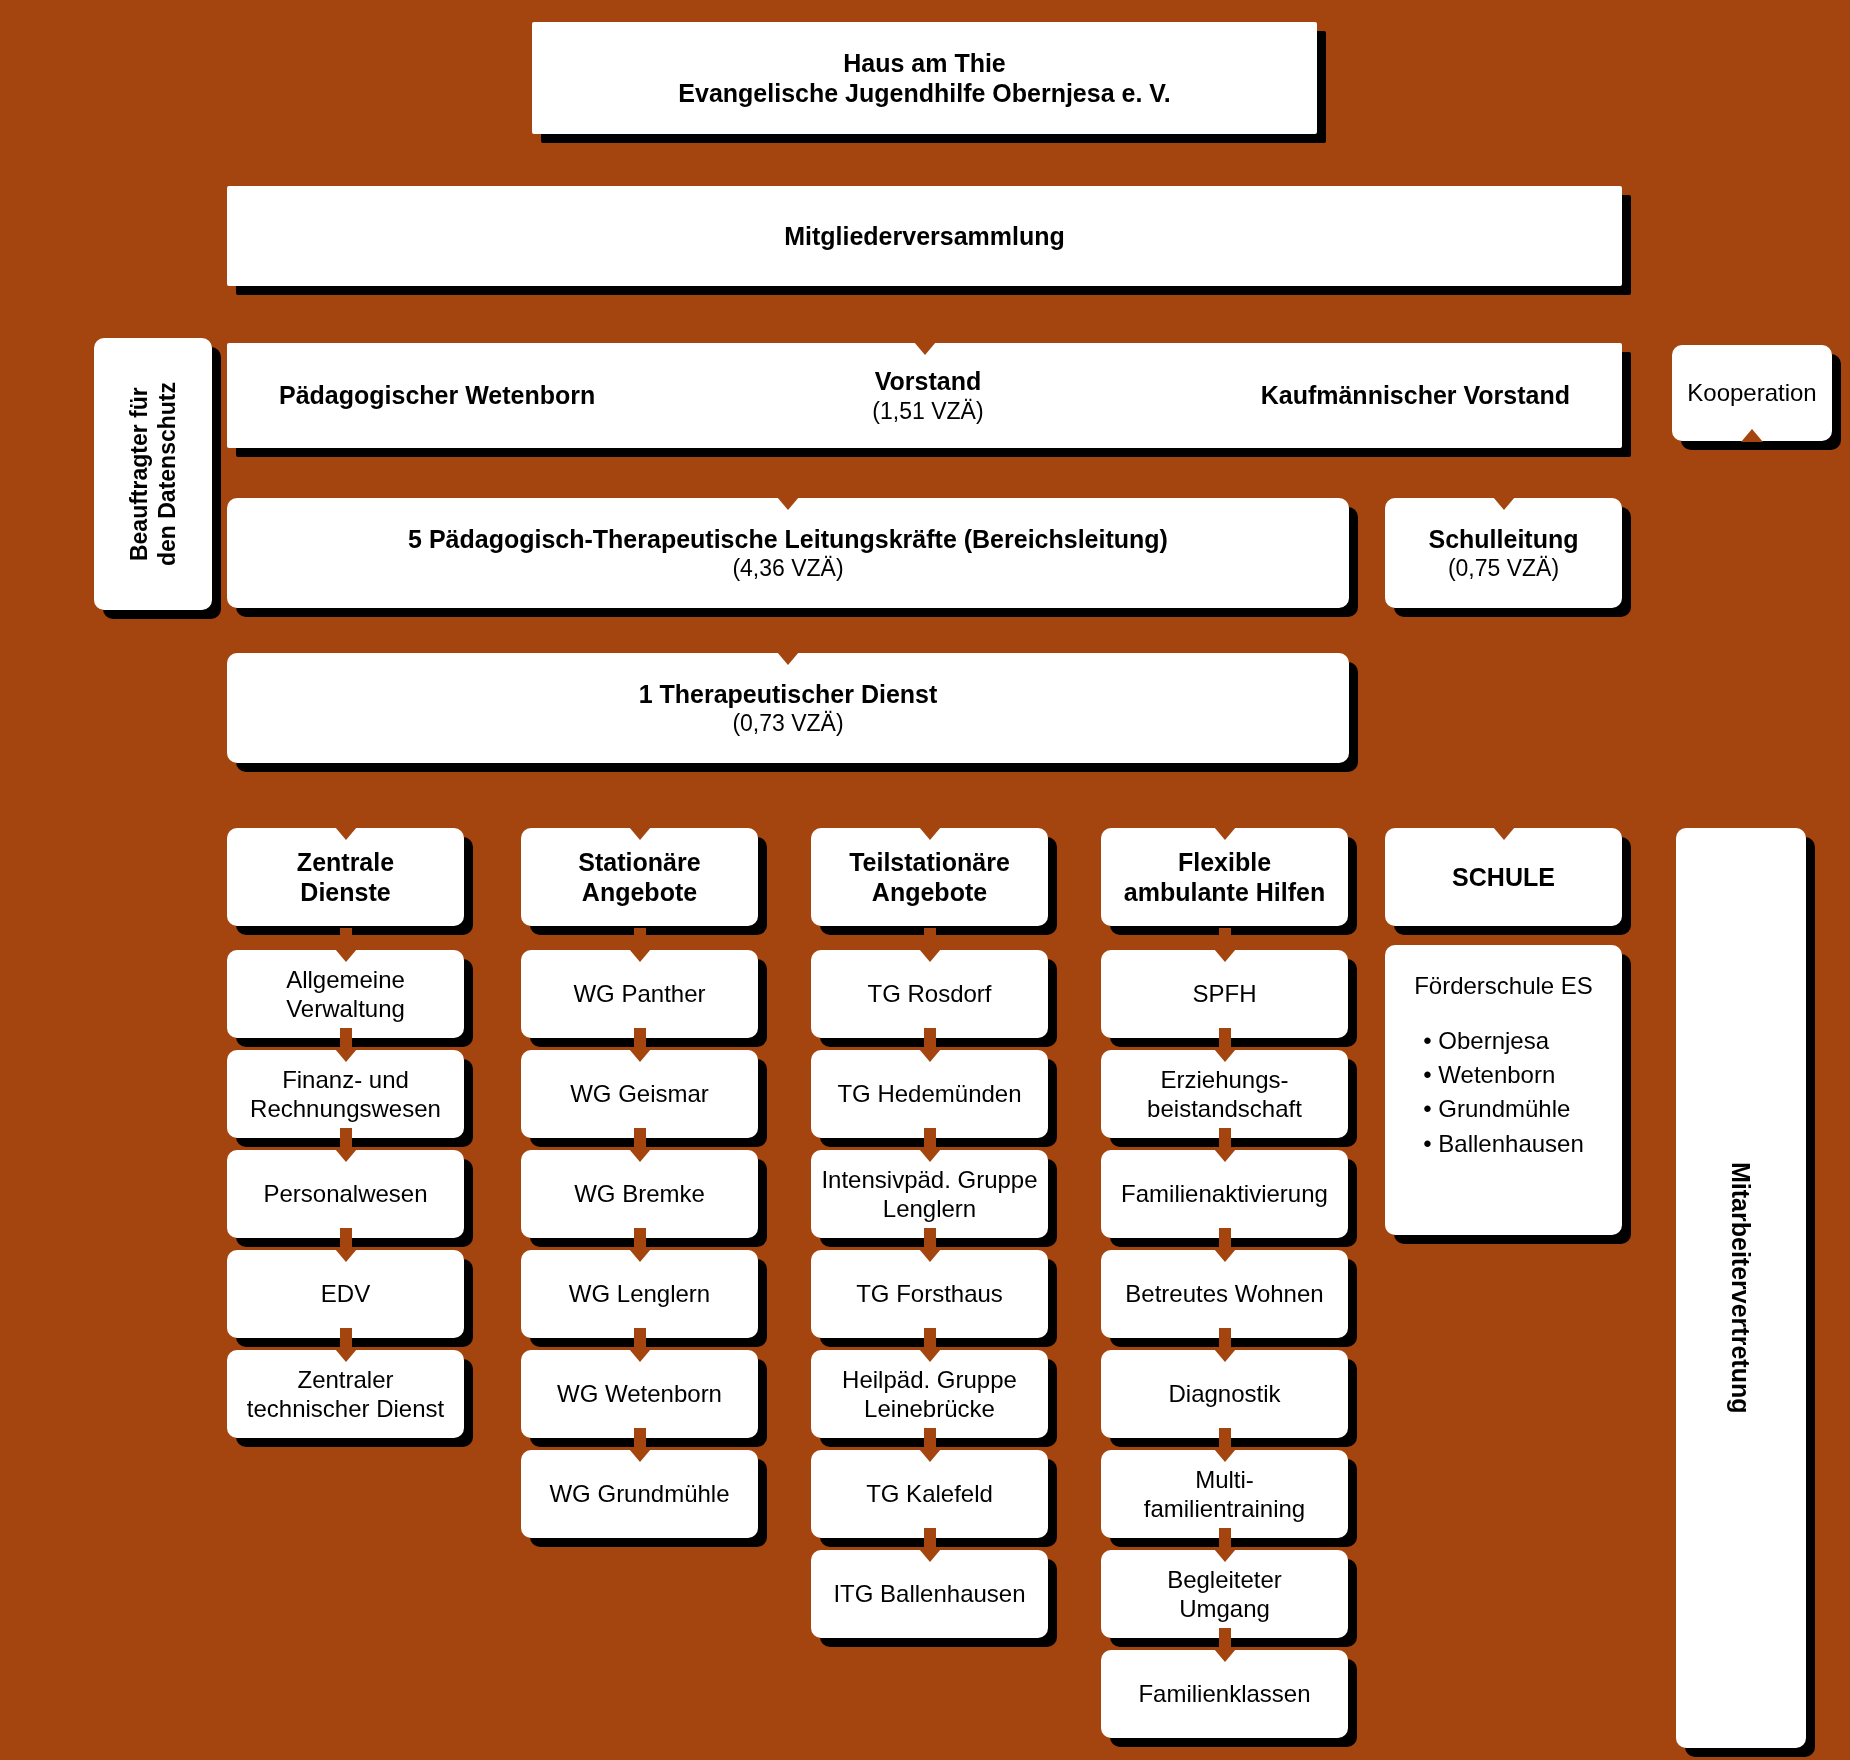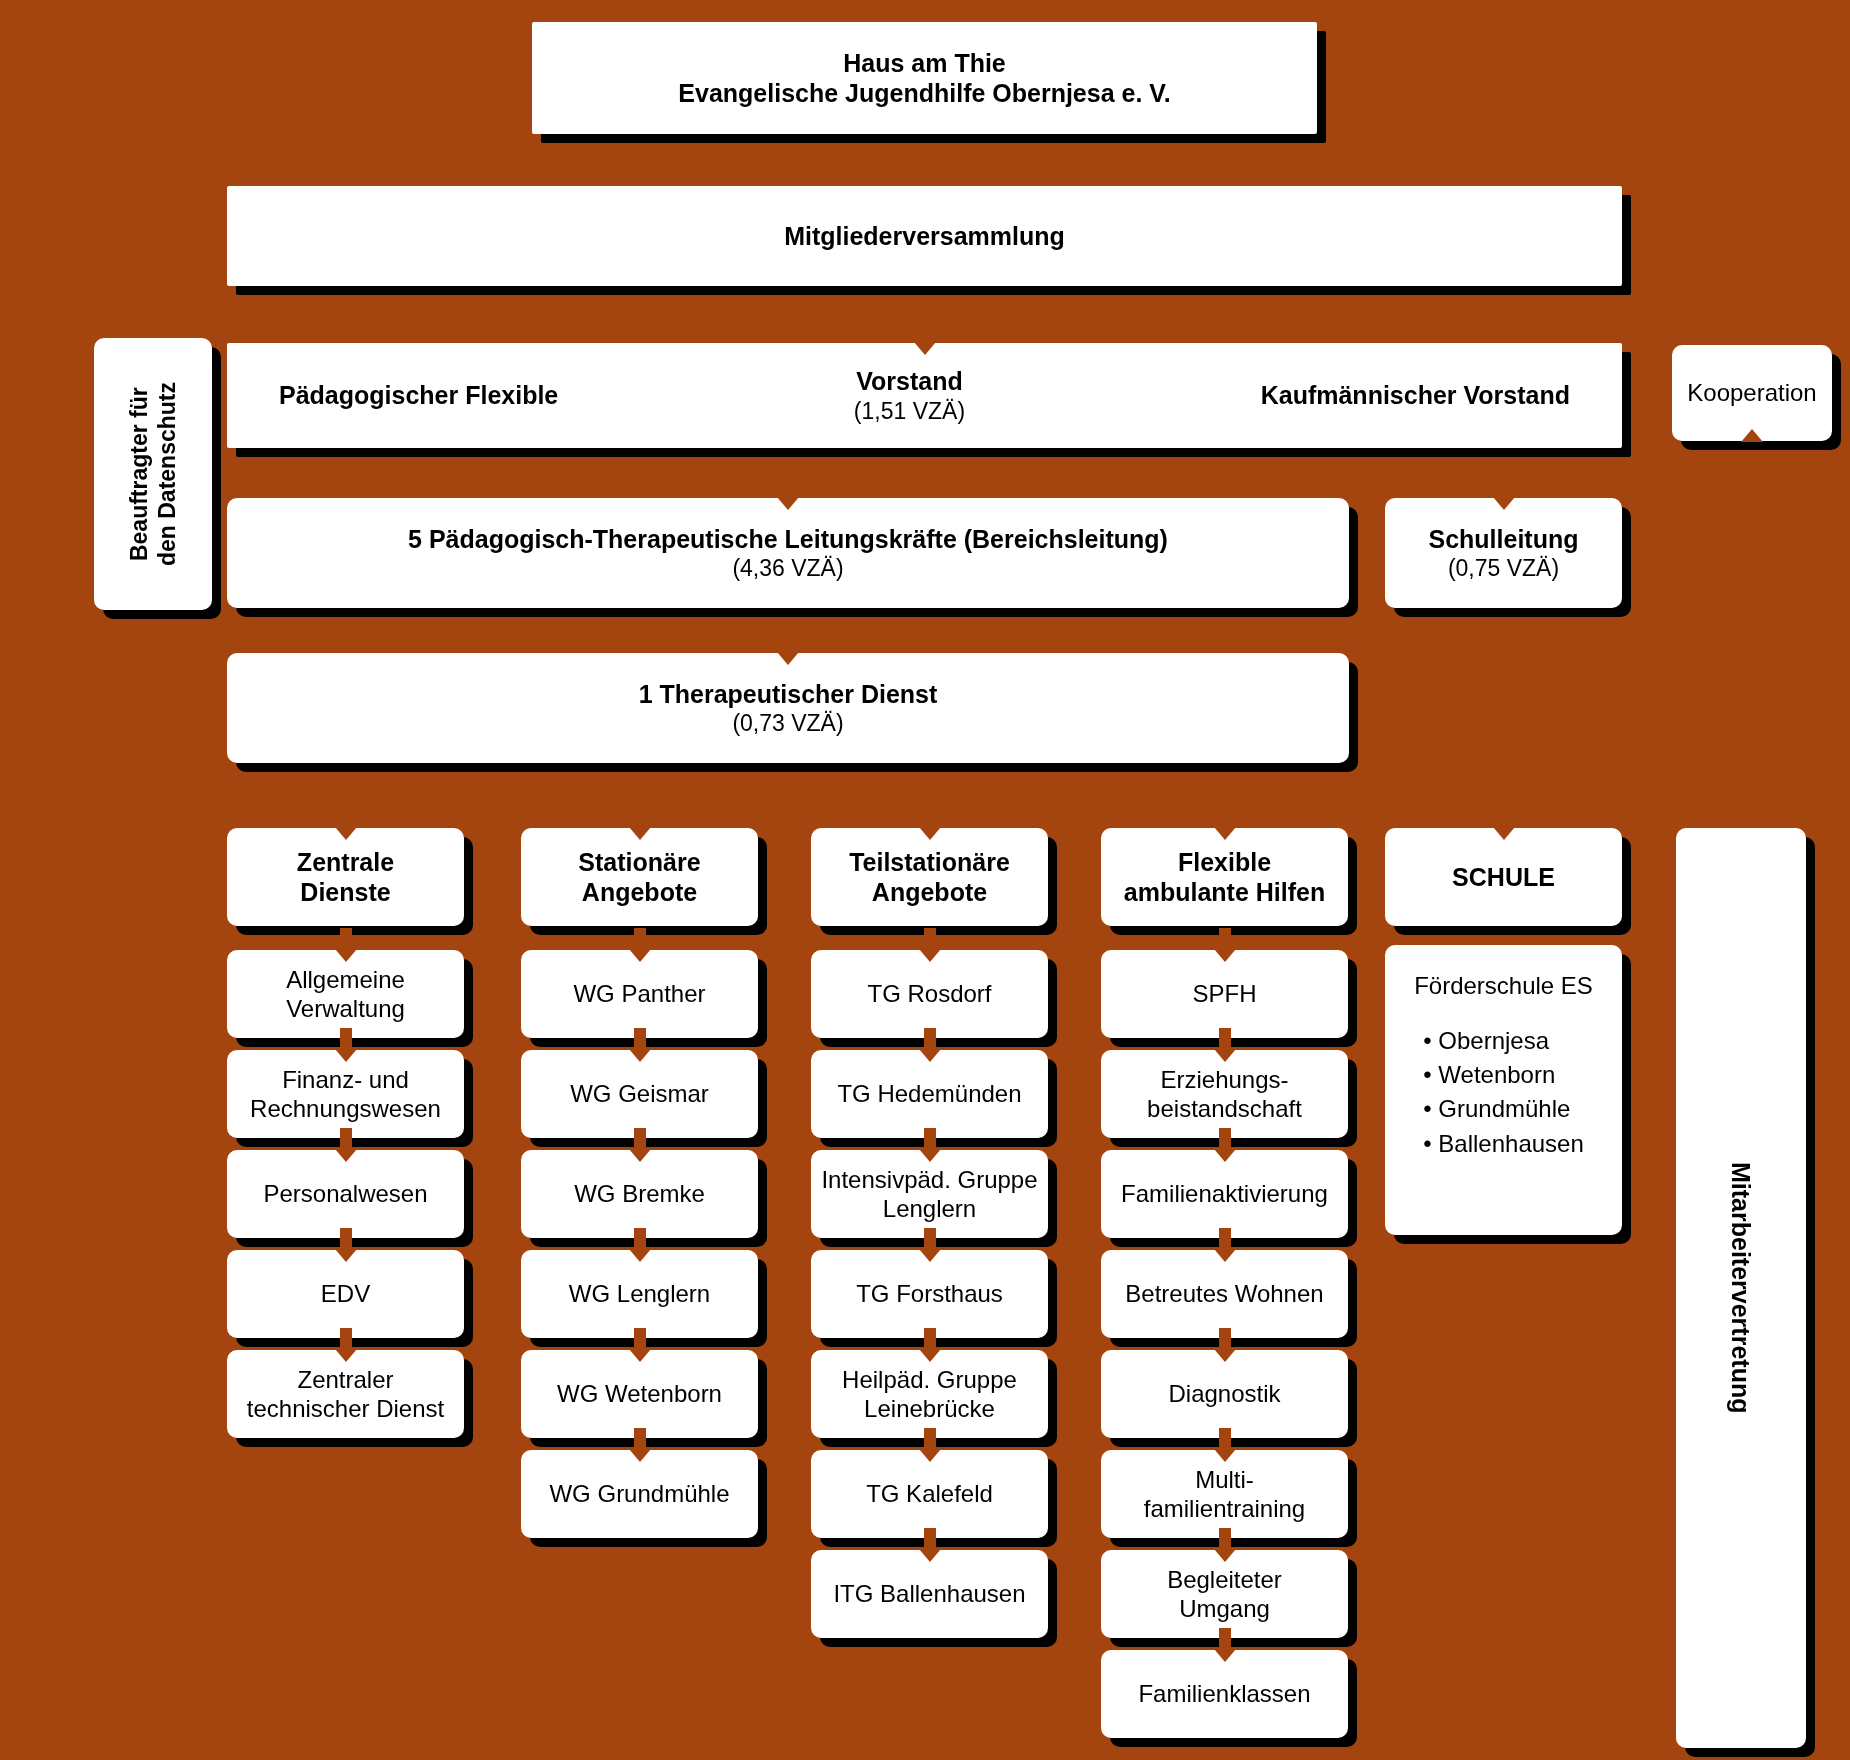--- a/index.html
+++ b/index.html
@@ -114,21 +114,21 @@
   </div>
 
   <div class="box bold t3" style="left:94px; top:338px; width:118px; height:272px;">
     <div class="vert-ccw">Beauftragter für
 den Datenschutz</div>
   </div>
 
   <div class="box sharp" style="left:227px; top:343px; width:1395px; height:105px;">
     <span class="notch"></span>
     <div class="vorstand-inner">
-      <div class="bold t1">Pädagogischer Flexible</div>
+      <div class="bold t1">Pädagogischer Wetenborn</div>
       <div class="vorstand-center">
         <div class="bold t1">Vorstand</div>
         <div class="sub">(1,51 VZÄ)</div>
       </div>
       <div class="bold t1">Kaufmännischer Vorstand</div>
     </div>
   </div>
 
   <div class="box t2" style="left:1672px; top:345px; width:160px; height:96px;">
     <div>Kooperation</div>

